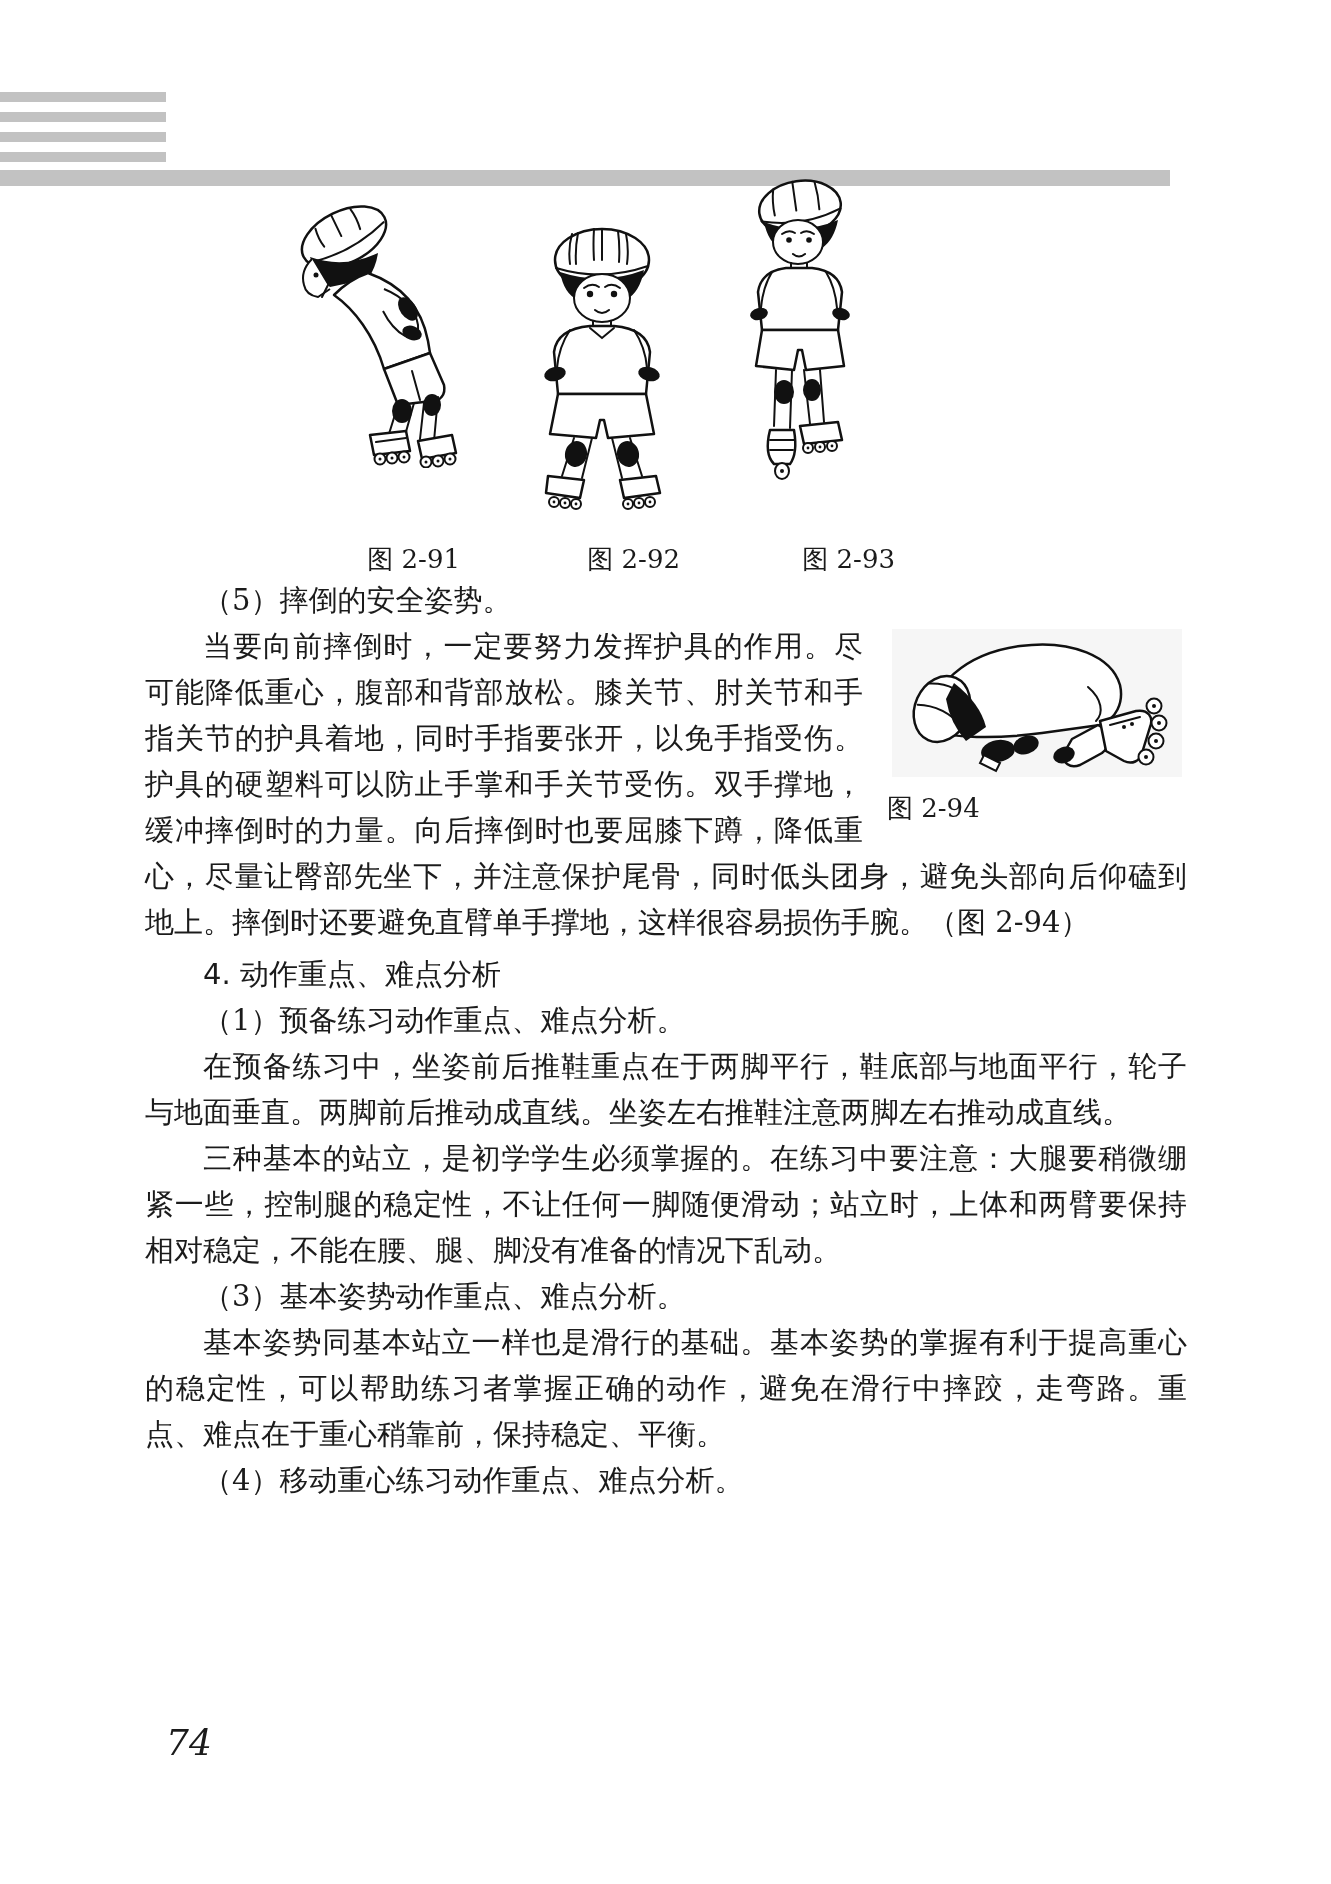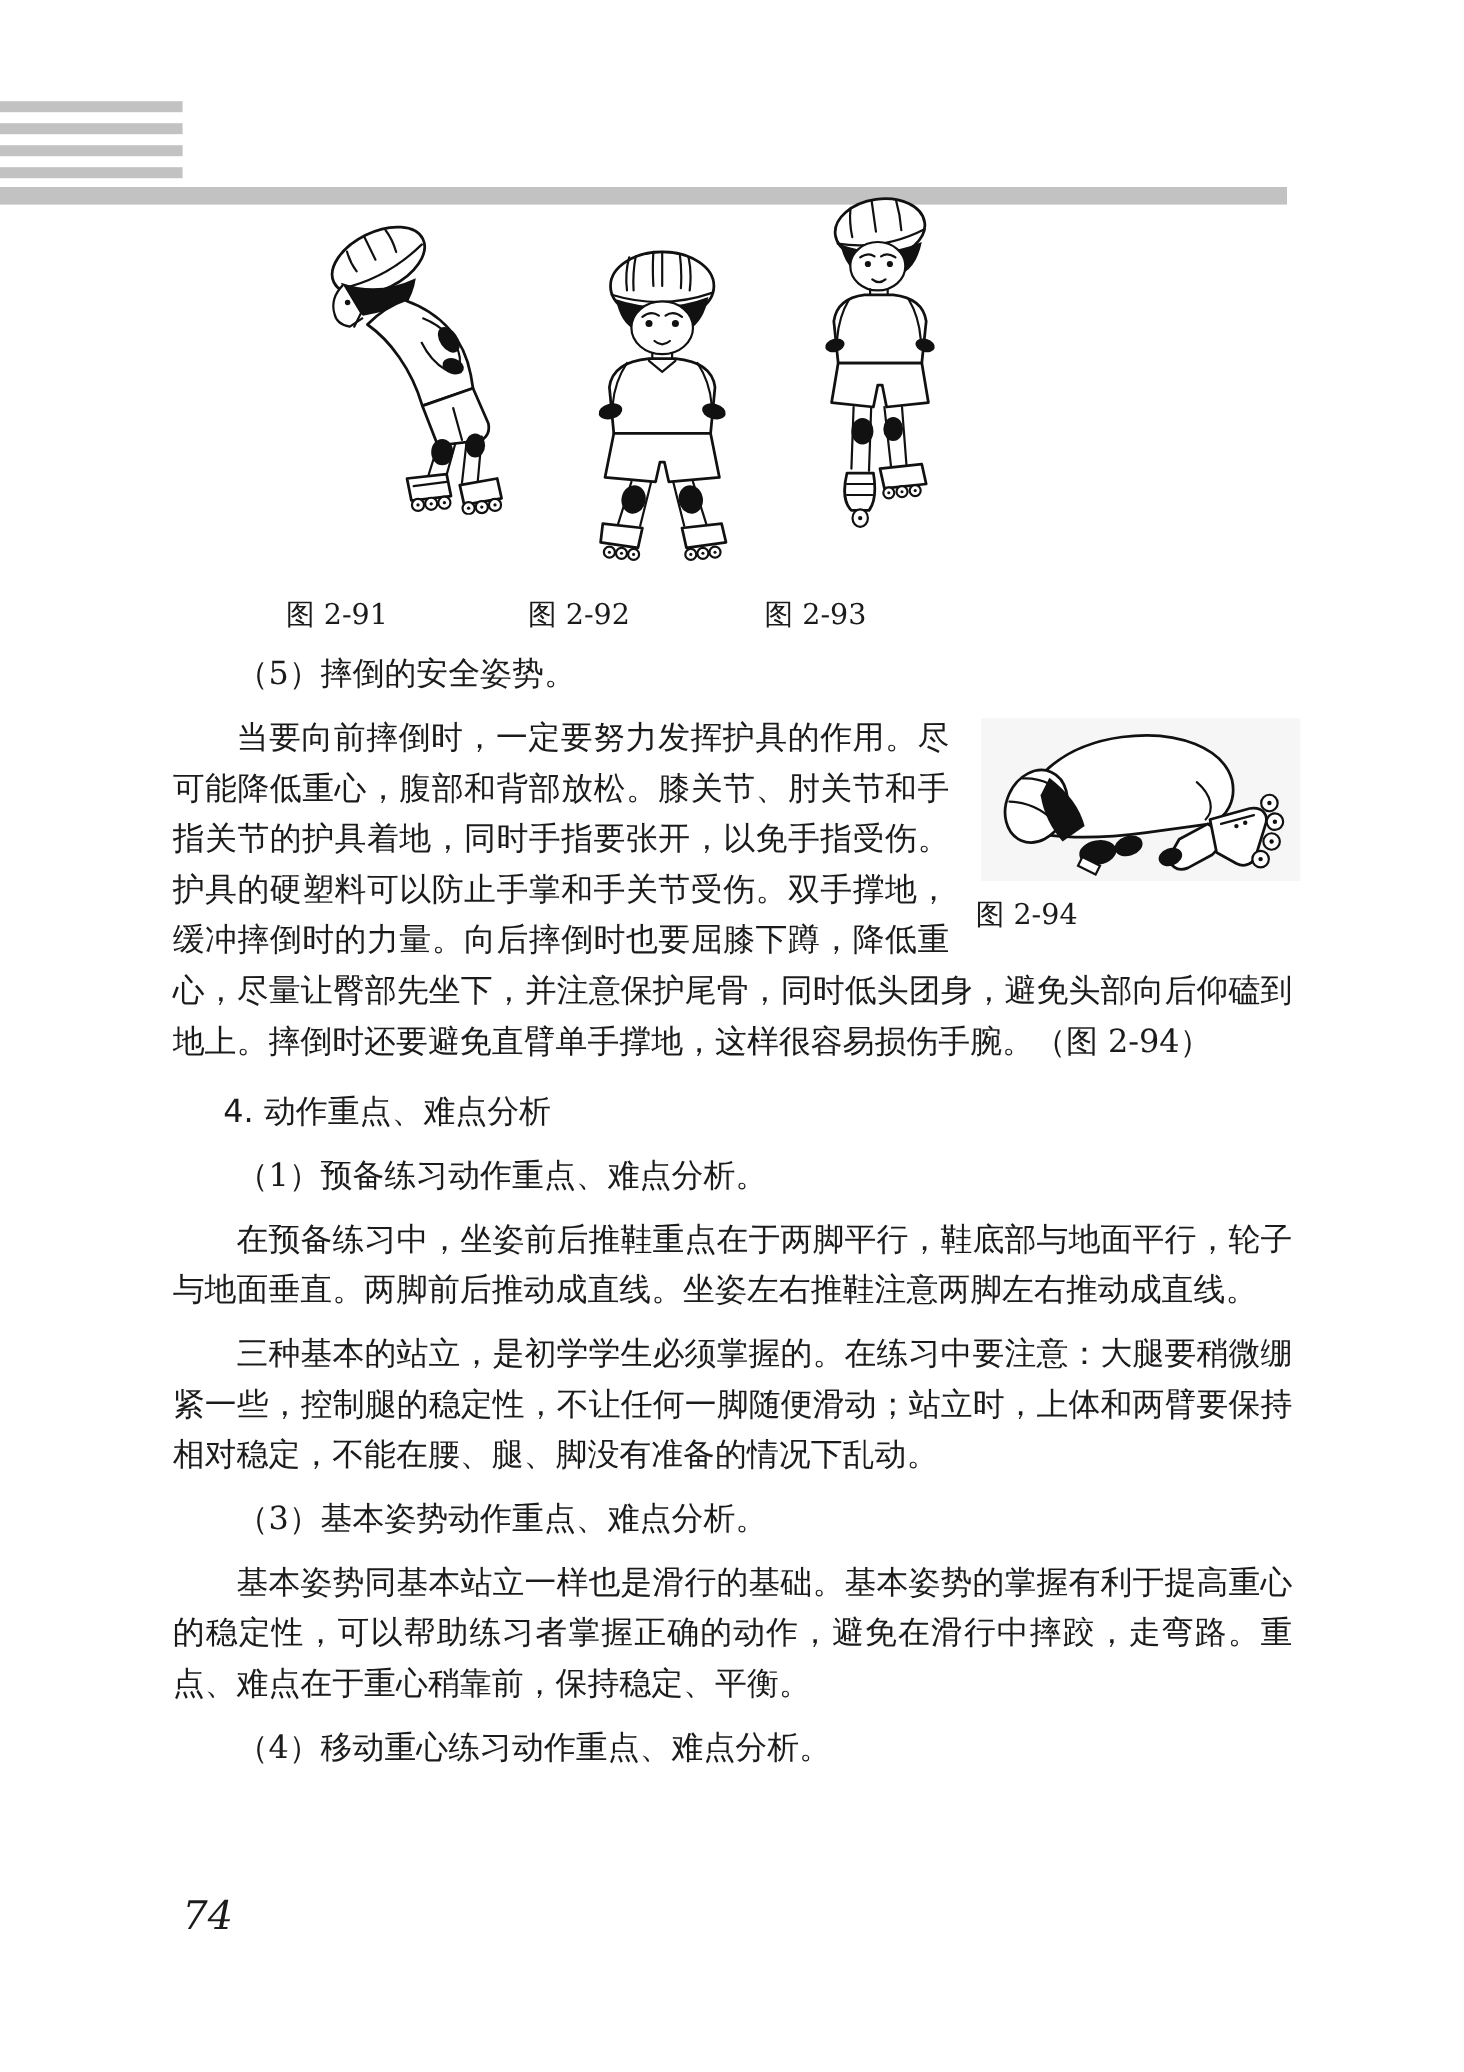--- a/index.html
+++ b/index.html
@@ -9,29 +9,29 @@
     font-family:"DejaVu Serif","Liberation Serif",serif;
     overflow:hidden;
   }
   
   .bar{position:absolute;left:0;background:#c2c2c2;}
   .bar.s{width:166px;height:10px;}
   .bar.long{top:170px;width:1170px;height:16px;}
 
   
   .figsvg{position:absolute;}
-  .figcap{position:absolute;top:542px;width:200px;text-align:left;
+  .figcap{position:absolute;top:542px;width:200px;text-align:right;
           font-size:26px;line-height:34px;color:#1b1b1b;}
 
   
   .content{
     position:absolute;left:145px;top:577px;width:1042px;
     font-size:29px;line-height:46px;text-align:justify;
   }
-  .content p{margin:12px;text-indent:2em;}
+  .content p{margin:0;text-indent:2em;}
   .heading{
     margin:6px 0 0 0;text-indent:2em;
     font-family:"DejaVu Sans","Liberation Sans",sans-serif;
     font-weight:normal;font-size:29px;line-height:46px;
   }
   .para-flow::after{content:"";display:block;clear:both;}
   .fig94{
     float:right;width:300px;margin:6px 0 10px 24px;
     text-align:left;
   }

